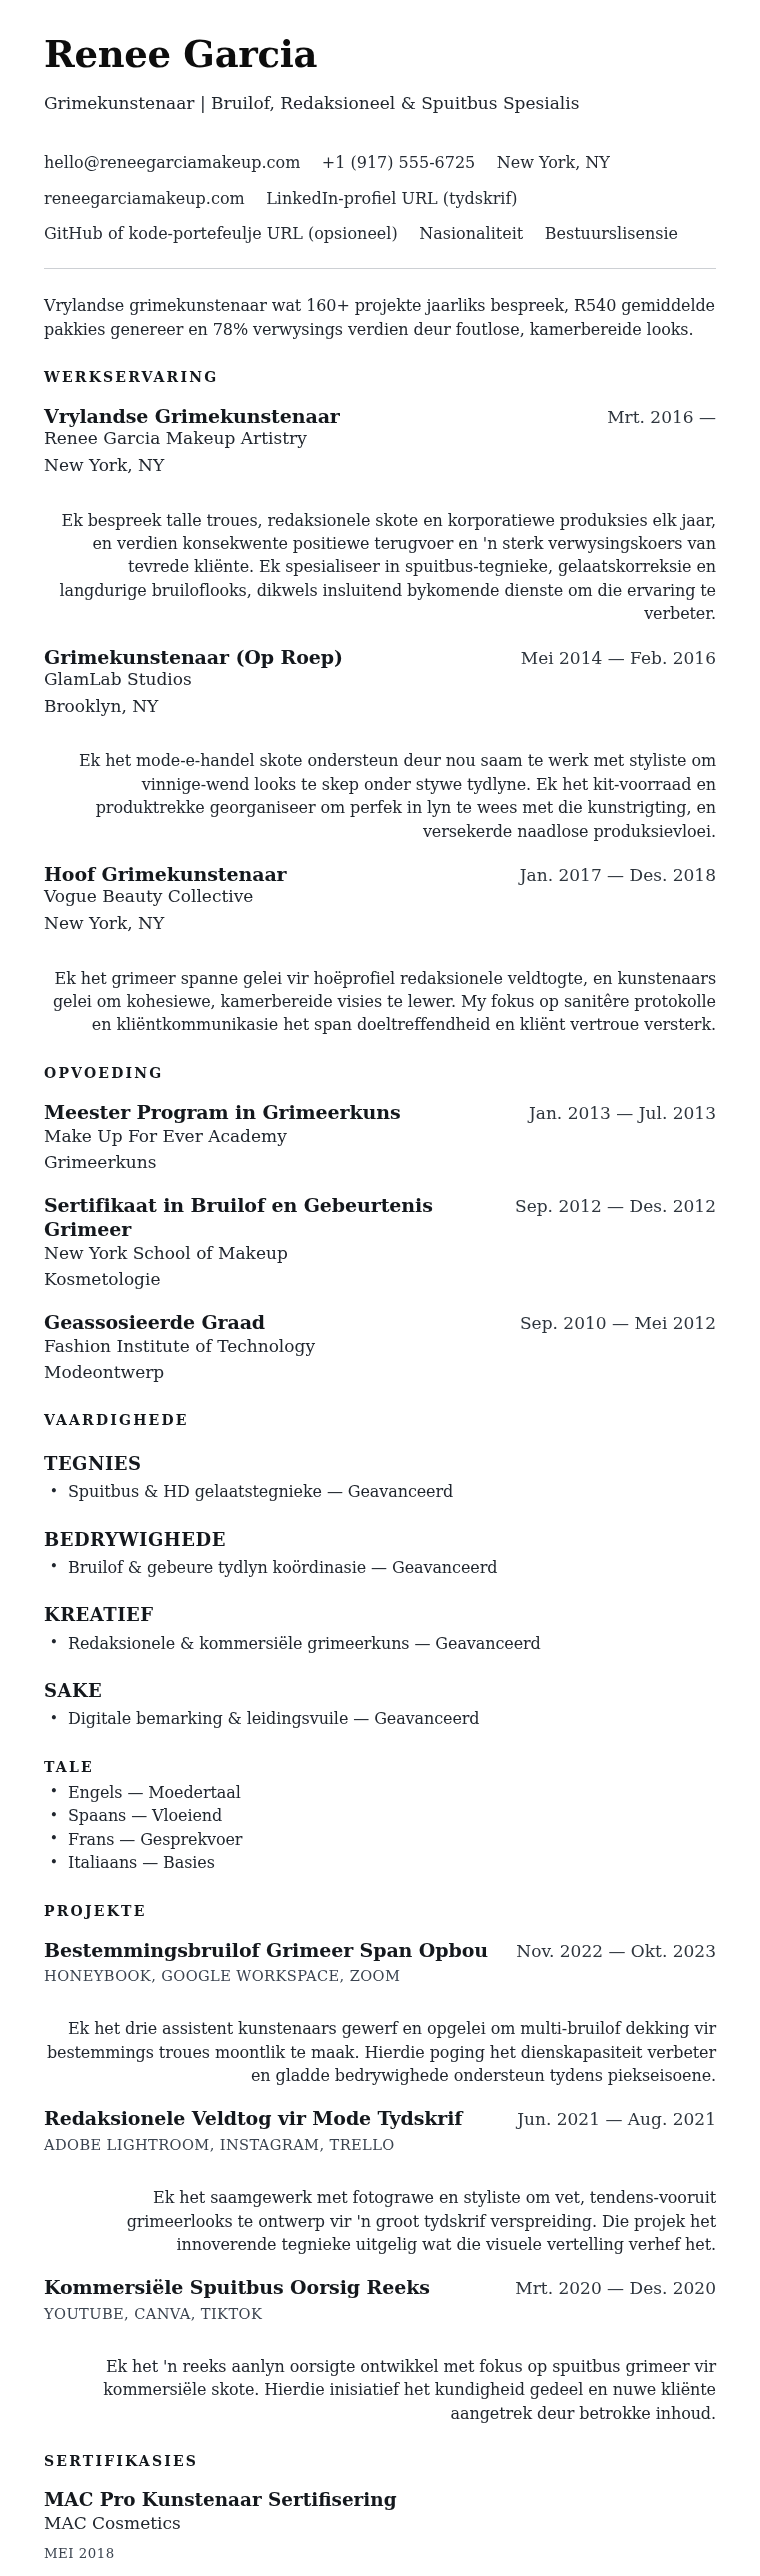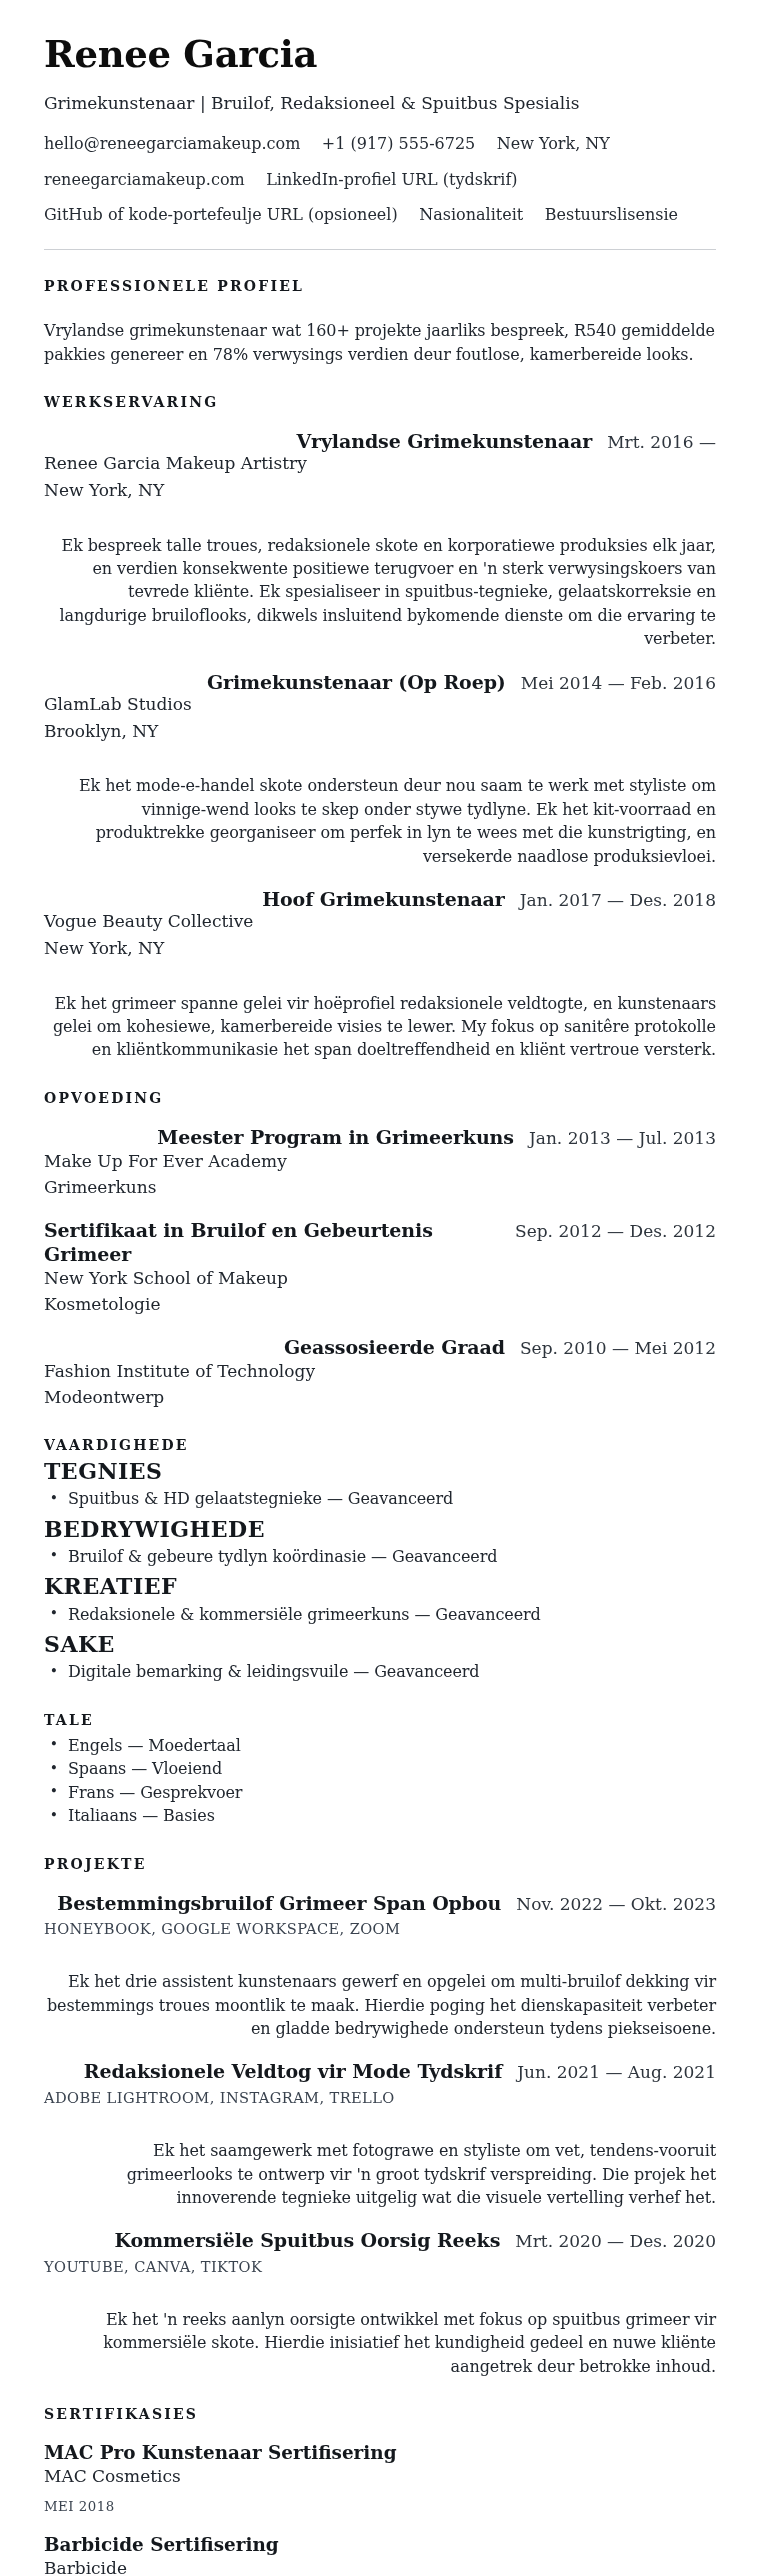--- a/index.html
+++ b/index.html
@@ -27,21 +27,21 @@
     line-height: 1.25;
   }
   .contact-row {
     display: flex;
     gap: 21.5px;
     margin-top: 16.5px;
     font-size: 16px;
     color: #252b33;
     flex-wrap: nowrap;
   }
-  .contact-row.first { margin-top: 20px; }
+  .contact-row.first { margin-top: 39px; }
   .divider {
     border: none;
     border-top: 1.3px solid #cdd0d4;
     margin: 25px 0 0 0;
   }
 
   
   .section-heading {
     font-size: 14px;
     font-weight: bold;
@@ -52,21 +52,21 @@
   .profile-text {
     font-size: 16px;
     line-height: 23.4px;
     letter-spacing: -0.1px;
     margin-top: 25px;
   }
 
   .entry { margin-top: 19px; }
   .title-row {
     display: flex;
-    justify-content: flex-end;
+    justify-content: space-between;
     align-items: baseline;
   }
   .item-title {
     font-size: 19px;
     font-weight: bold;
     color: #14181d;
     line-height: 24px;
     letter-spacing: -0.1px;
   }
   .date {
@@ -82,25 +82,25 @@
     line-height: 23.4px;
     letter-spacing: -0.1px;
     margin-top: 32px;
     text-align: right;
   }
   .edu-school { font-size: 17px; line-height: 21.5px; margin-top: 2px; }
   .edu-field  { font-size: 17px; line-height: 21.5px; margin-top: 5px; }
 
   
   .skill-cat-name {
-    font-size: 22px;
+    font-size: 18px;
     font-weight: bold;
     letter-spacing: 0.5px;
     color: #14181d;
-    margin-top: 8px;
+    margin-top: 26px;
     line-height: 20px;
   }
   ul.bullets { list-style: none; margin: 6.3px 0 0 0; padding: 0; }
   ul.bullets li {
     position: relative;
     padding-left: 24px;
     font-size: 16px;
     line-height: 23.4px;
     letter-spacing: -0.1px;
   }
@@ -156,21 +156,20 @@
     <div class="contact-row">
       <span>GitHub of kode-portefeulje URL (opsioneel)</span>
       <span>Nasionaliteit</span>
       <span>Bestuurslisensie</span>
     </div>
 
     <hr class="divider">
   </div>
 
   <div>
-    <div class="section-heading">PROFESSIONELE PROFIEL</div>
     <div class="profile-text">Vrylandse grimekunstenaar wat 160+ projekte jaarliks bespreek, R540 gemiddelde pakkies genereer en 78% verwysings verdien deur foutlose, kamerbereide looks.</div>
   </div>
 
   <div>
     <div class="section-heading">WERKSERVARING</div>
 
     <div class="entry">
       <div class="title-row">
         <span class="item-title">Vrylandse Grimekunstenaar</span>
         <span class="date">Mrt. 2016 —</span>

